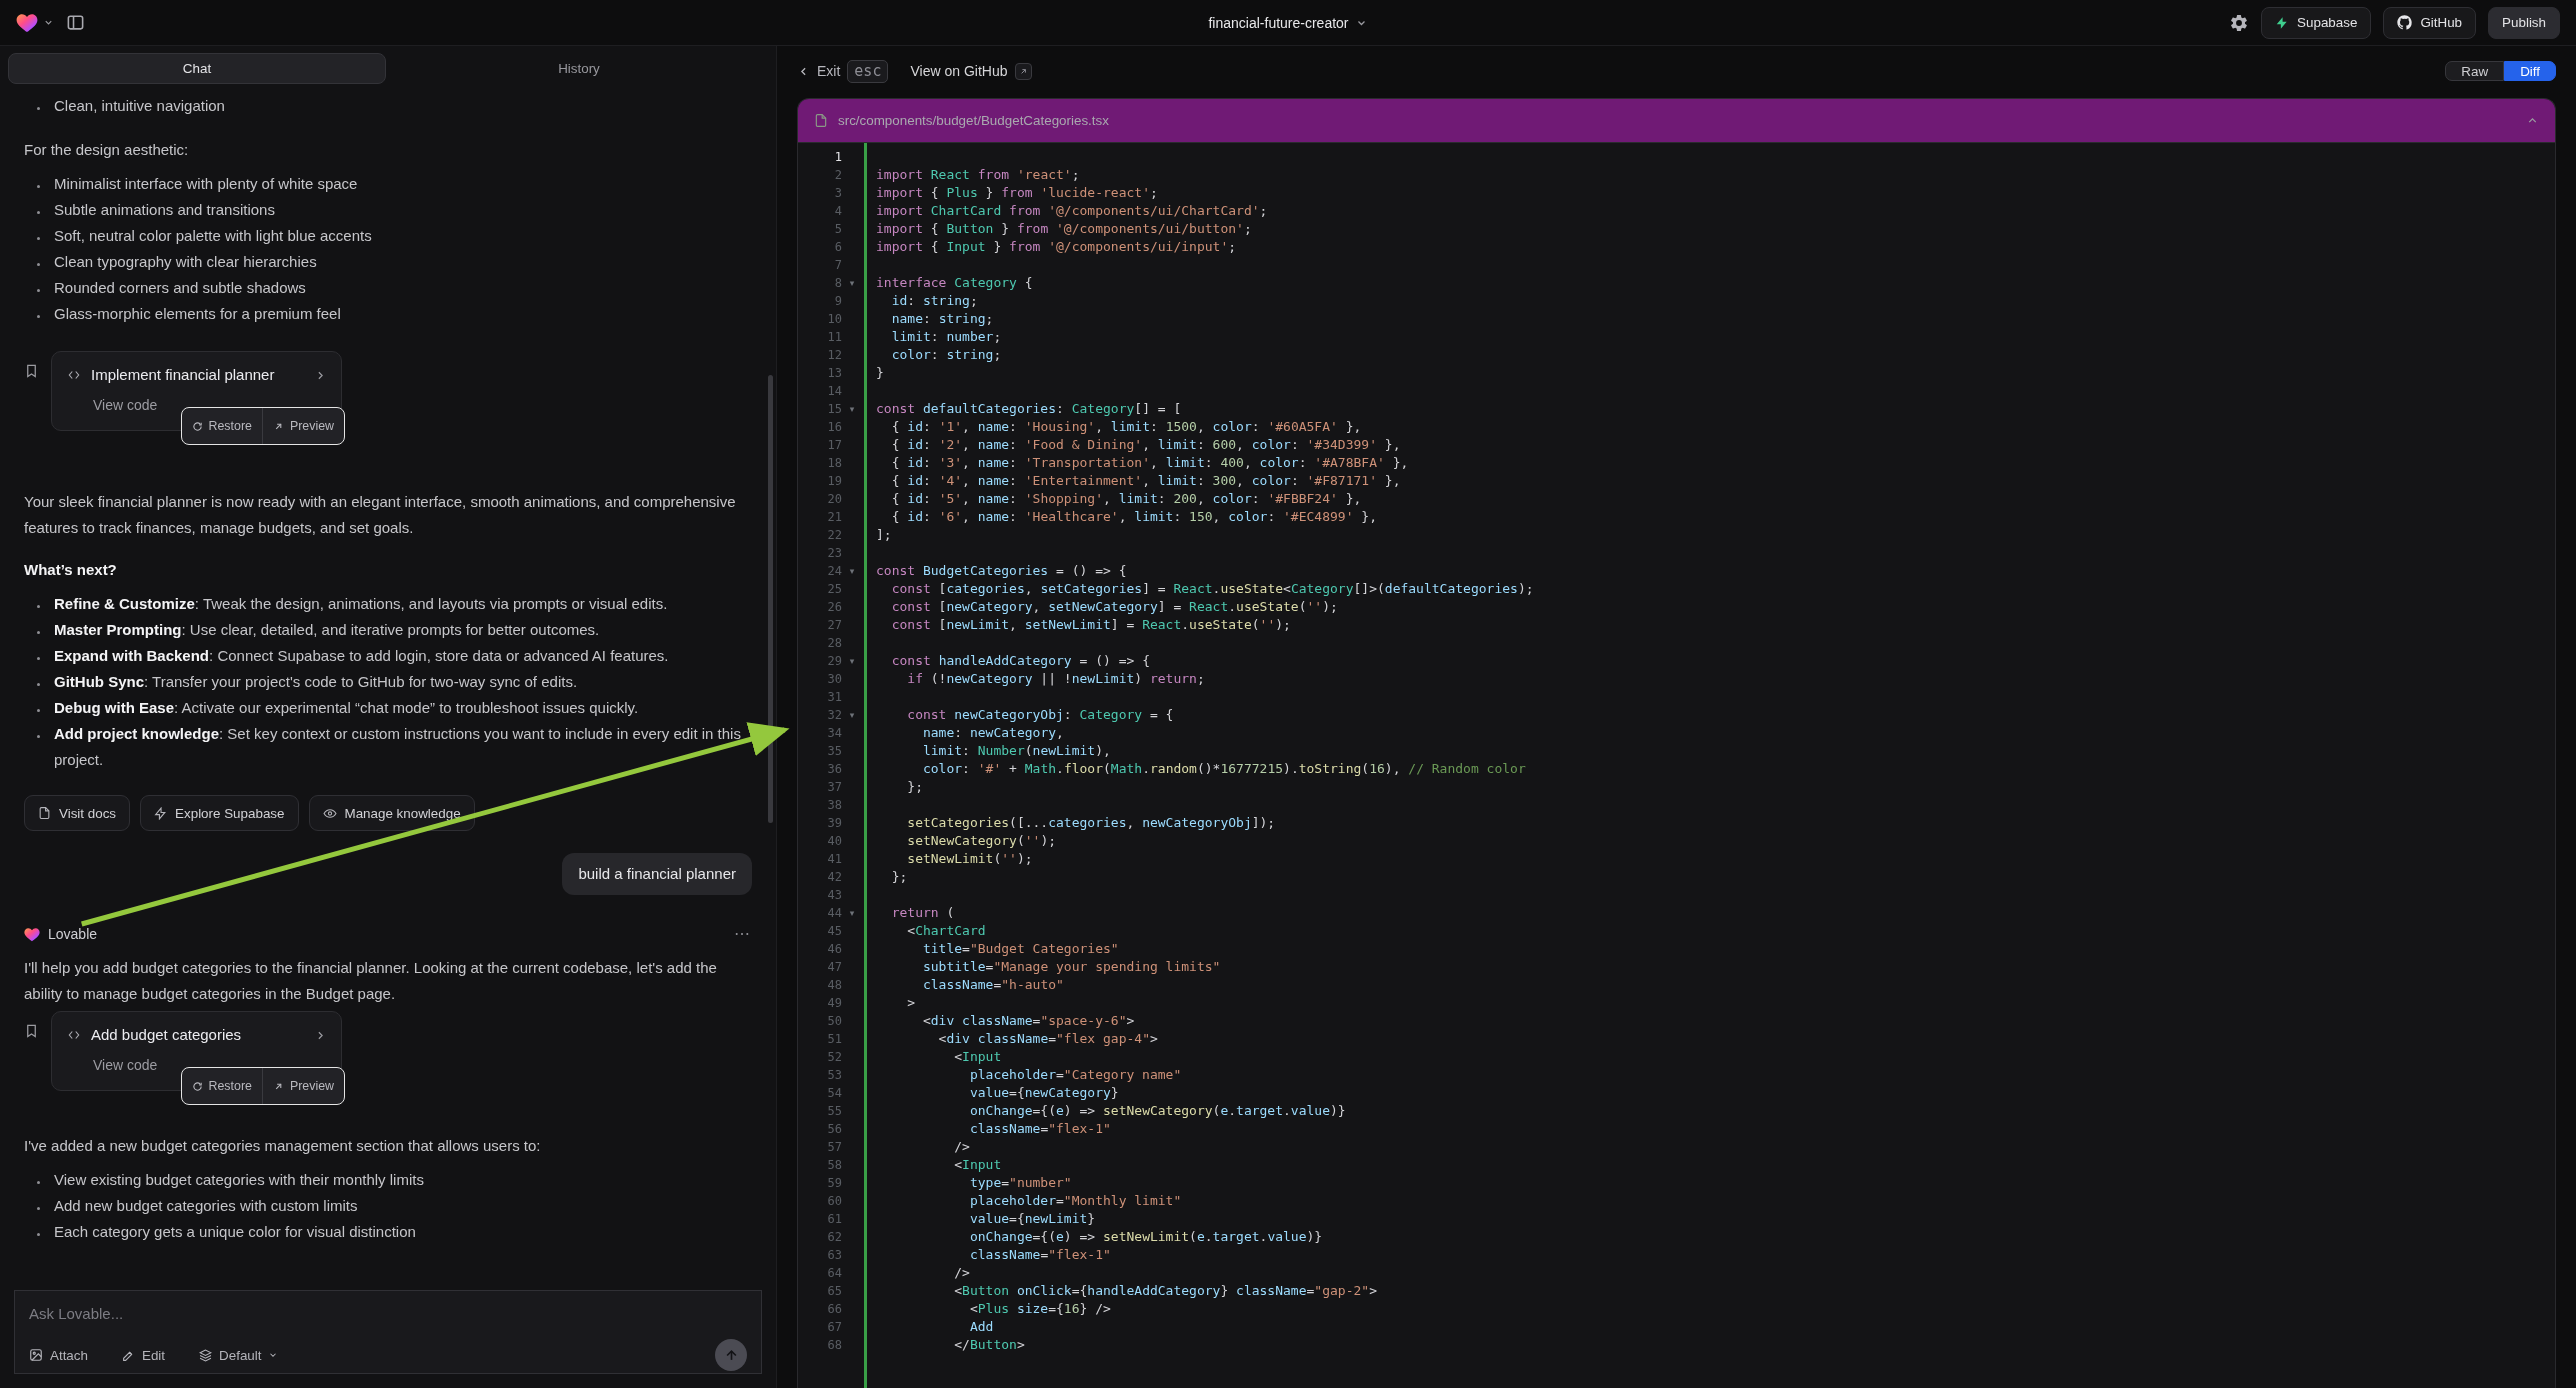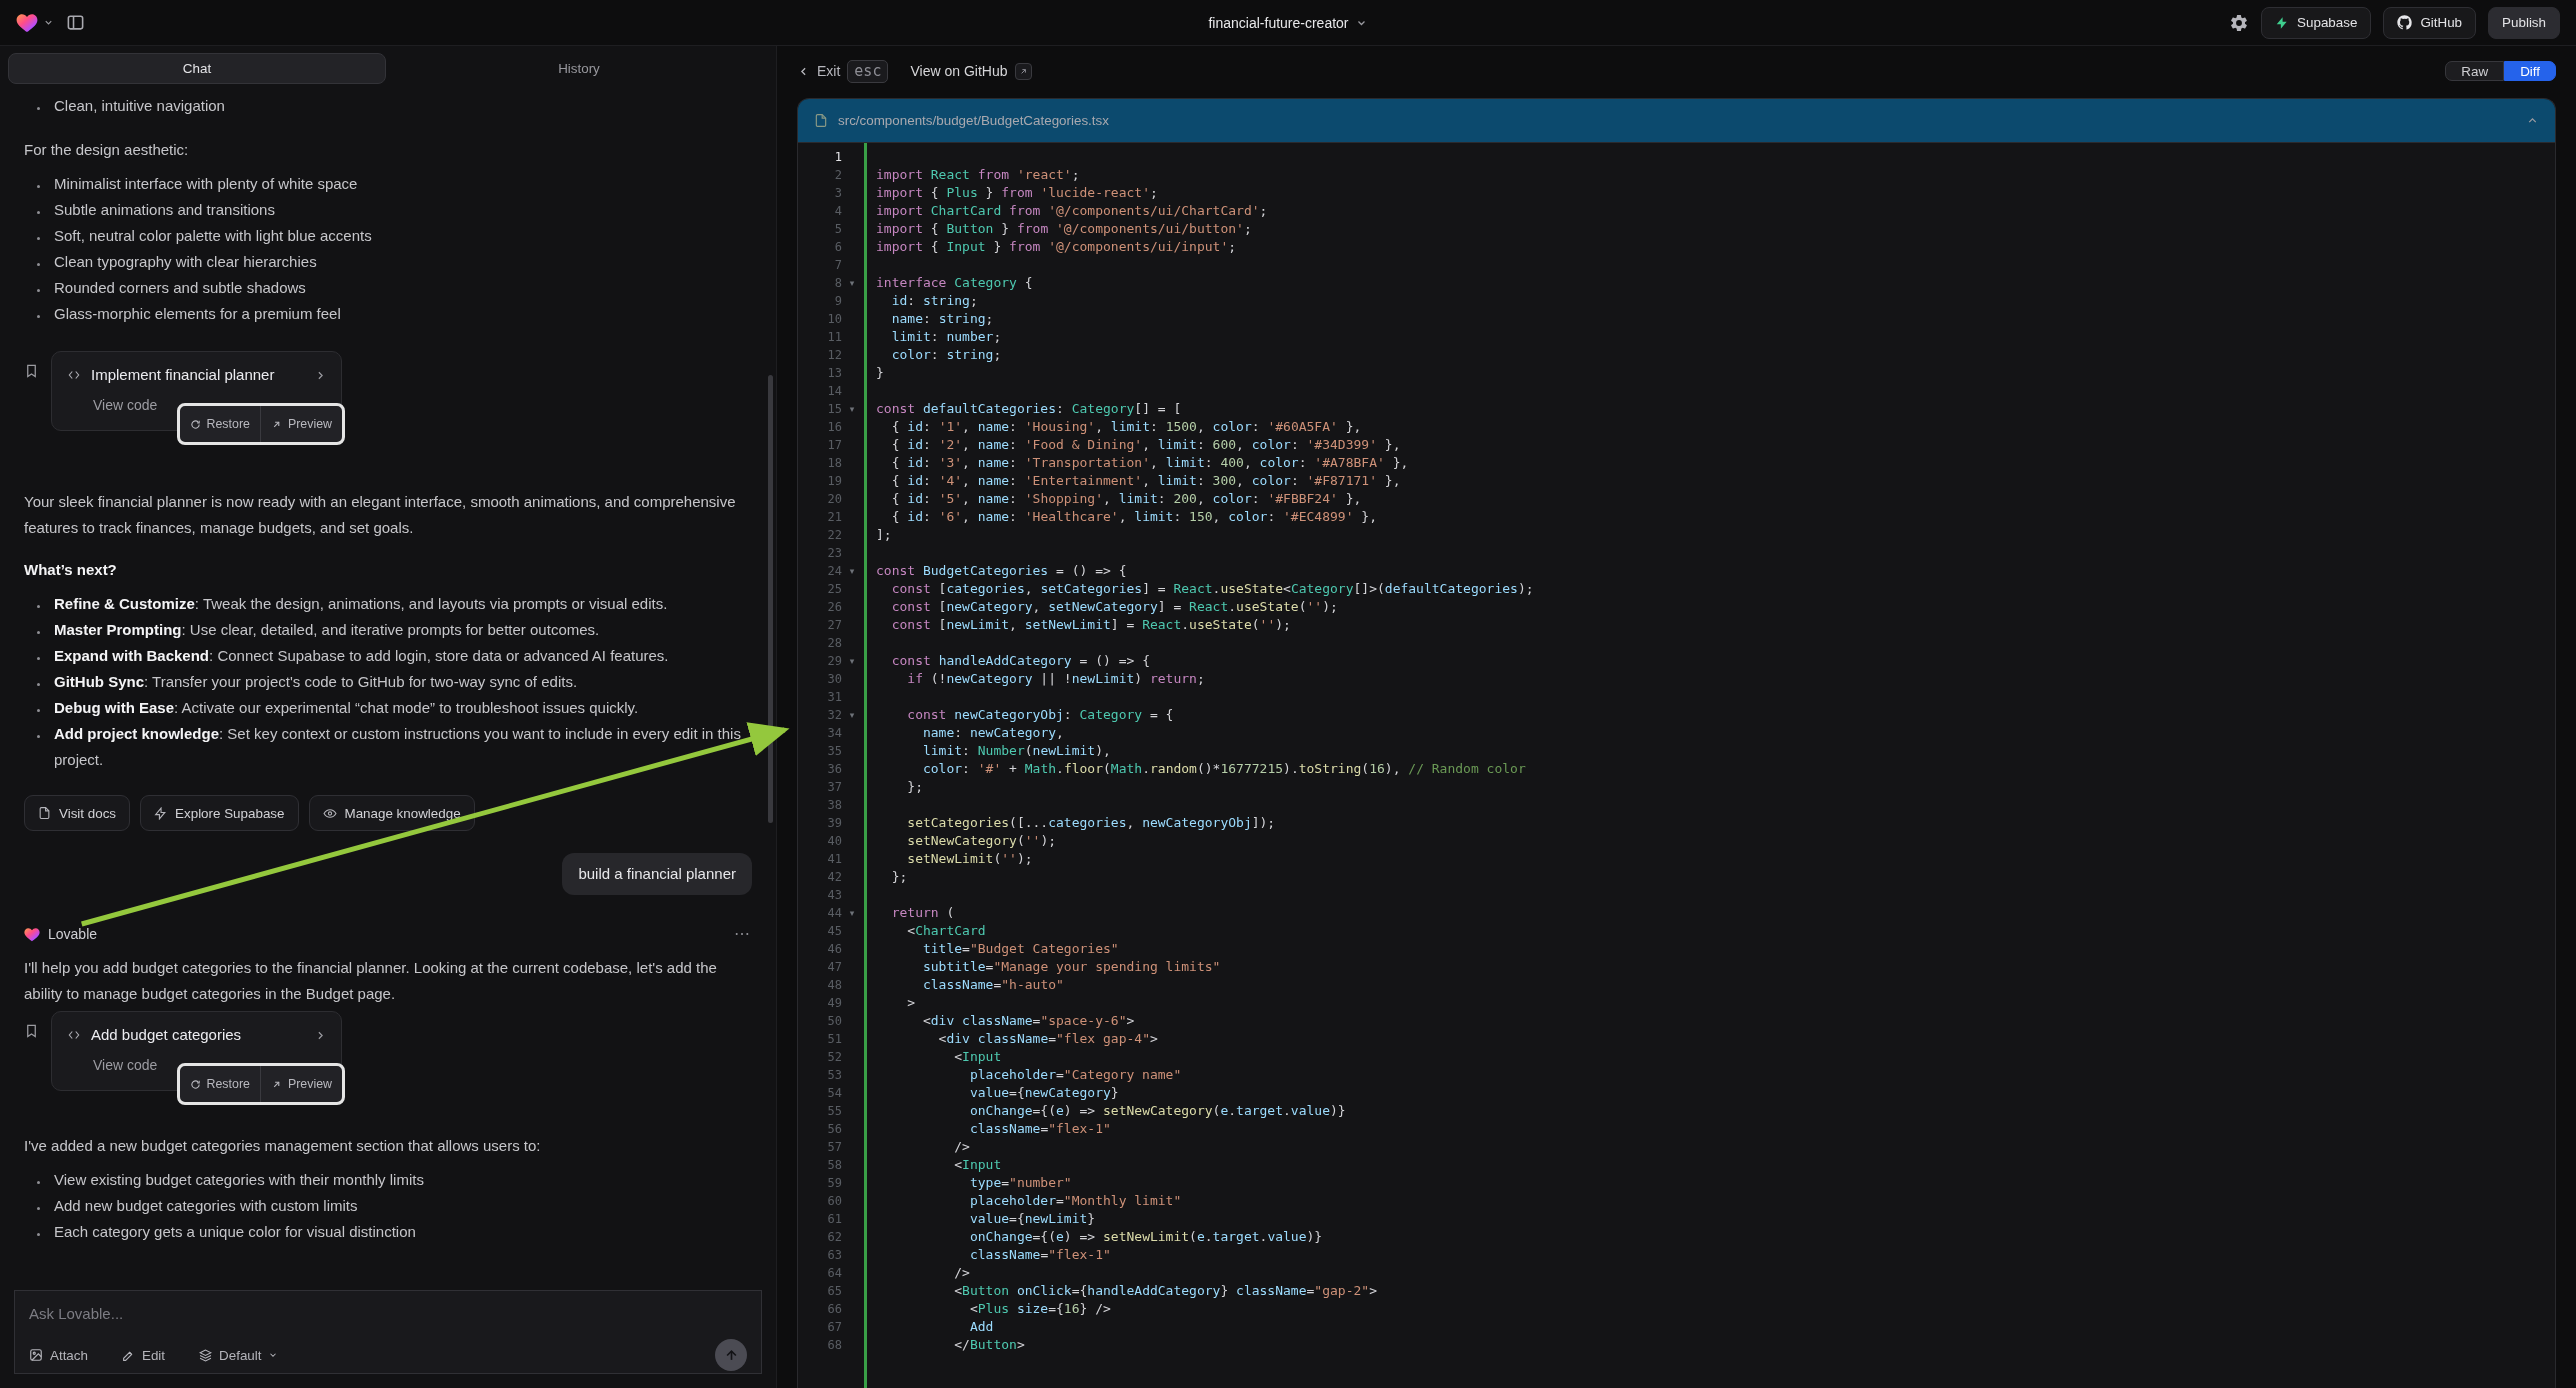--- a/index.html
+++ b/index.html
@@ -33,21 +33,21 @@
   .first-ul{margin-top:2px !important;}
   h4.next{margin-top:16px;color:#f4f4f6;font-size:15px;}
   ul.tight{margin-top:8px;}
 
   .card-row{display:flex;gap:12px;margin-top:24px;align-items:flex-start;}
   .bm{margin-top:12px;color:#9b9ba1;}
   .tool-card{position:relative;min-width:291px;width:fit-content;background:#1a1a1d;border:1px solid #2d2d31;border-radius:10px;padding:10px 14px 12px;margin-bottom:24px;cursor:pointer;}
   .tool-card .row1{display:flex;align-items:center;gap:9px;color:#ececf0;font-size:15px;font-weight:500;}
   .tool-card .row1 .chev{margin-left:auto;color:#9b9ba1;}
   .tool-card .viewcode{margin-top:4px;margin-left:27px;font-size:14px;color:#9c9ca2;cursor:pointer;width:fit-content;}
-  .rp-group{position:absolute;right:-4px;bottom:-15px;display:flex;background:#222226;border:3px solid #e5e5e5;border-radius:8px;overflow:hidden;}
+  .rp-group{position:absolute;right:-4px;bottom:-15px;display:flex;background:#222226;border:1px solid #e5e5e5;border-radius:8px;overflow:hidden;}
   .rp-btn{display:flex;align-items:center;gap:6px;font-size:12.4px;color:#b9b9bf;padding:5px 10px;cursor:pointer;white-space:nowrap;}
   .rp-btn + .rp-btn{border-left:1px solid #3a3a3f;}
 
   .ready{margin-top:34px !important;}
   .btn-row{display:flex;gap:10px;margin-top:22px;}
   .chip{display:flex;align-items:center;gap:8px;height:36px;padding:0 13px;background:#18181b;border:1px solid #2f2f34;border-radius:9px;font-size:13.4px;color:#d2d2d6;cursor:pointer;white-space:nowrap;}
 
   .bubble{margin-top:22px;margin-left:auto;width:fit-content;max-width:538px;background:#27272b;border-radius:12px;padding:8px 16px;font-size:15px;color:#e7e7ea;}
 
   .assistant-row{display:flex;align-items:center;gap:8px;margin-top:26px;}
@@ -72,21 +72,21 @@
   .ct-exit{display:flex;align-items:center;gap:7px;color:#b7b7bd;font-size:14px;cursor:pointer;}
   kbd.esc{font-size:15px;color:#8e8e95;border:1px solid #3a3a3f;border-radius:5px;padding:1px 6px 2px;background:#1a1a1d;}
   .ct-github{display:flex;align-items:center;gap:8px;color:#d6d6d9;font-size:14px;margin-left:10px;cursor:pointer;}
   .mini-badge{width:17px;height:17px;border:1px solid #3a3a3f;border-radius:4px;background:#1a1a1d;display:flex;align-items:center;justify-content:center;color:#8e8e95;}
   .ct-right{margin-left:auto;display:flex;}
   .seg{height:20px;display:flex;align-items:center;padding:0 15px;font-size:13.4px;cursor:pointer;}
   .seg.raw{background:#1d1d20;border:1px solid #37373c;color:#cfcfd3;border-radius:7px 0 0 7px;}
   .seg.diff{background:var(--accent-blue);border:1px solid var(--accent-blue);color:#fff;border-radius:0 7px 7px 0;}
 
   .code-card{flex:1;margin:2px 20px 0;border:1px solid #2a2a2e;border-bottom:none;border-radius:12px 12px 0 0;overflow:hidden;display:flex;flex-direction:column;background:#141416;}
-  .file-header{height:44px;min-height:44px;display:flex;align-items:center;gap:10px;padding:0 16px;background:#0c4a6e;border-bottom:1px solid #2a2a2e;}
+  .file-header{height:44px;min-height:44px;display:flex;align-items:center;gap:10px;padding:0 16px;background:#701a75;border-bottom:1px solid #2a2a2e;}
   .file-path{font-size:13.4px;color:#a9a9af;}
   .file-header .collapse{margin-left:auto;color:#9a9aa0;cursor:pointer;}
   .code-body{position:relative;flex:1;overflow:hidden;padding-top:5px;background:#141416;}
   .diff-bar{position:absolute;left:66px;top:0;bottom:0;width:3px;background:var(--diff-green);opacity:.85;}
   .code-line{display:flex;height:18px;line-height:18px;font-family:"DejaVu Sans Mono",monospace;font-size:13px;white-space:pre;}
   .code-line .ln{width:44px;text-align:right;color:#595d63;font-size:12px;flex:none;}
   .code-line.active .ln{color:#e6e6e9;}
   .code-line .fold{width:20px;text-align:center;color:#6e7278;font-size:9px;flex:none;font-family:"DejaVu Sans",sans-serif;}
   .code-line .src{padding-left:14px;color:var(--tok-plain);}
   .tok-keyword{color:var(--tok-keyword);}

